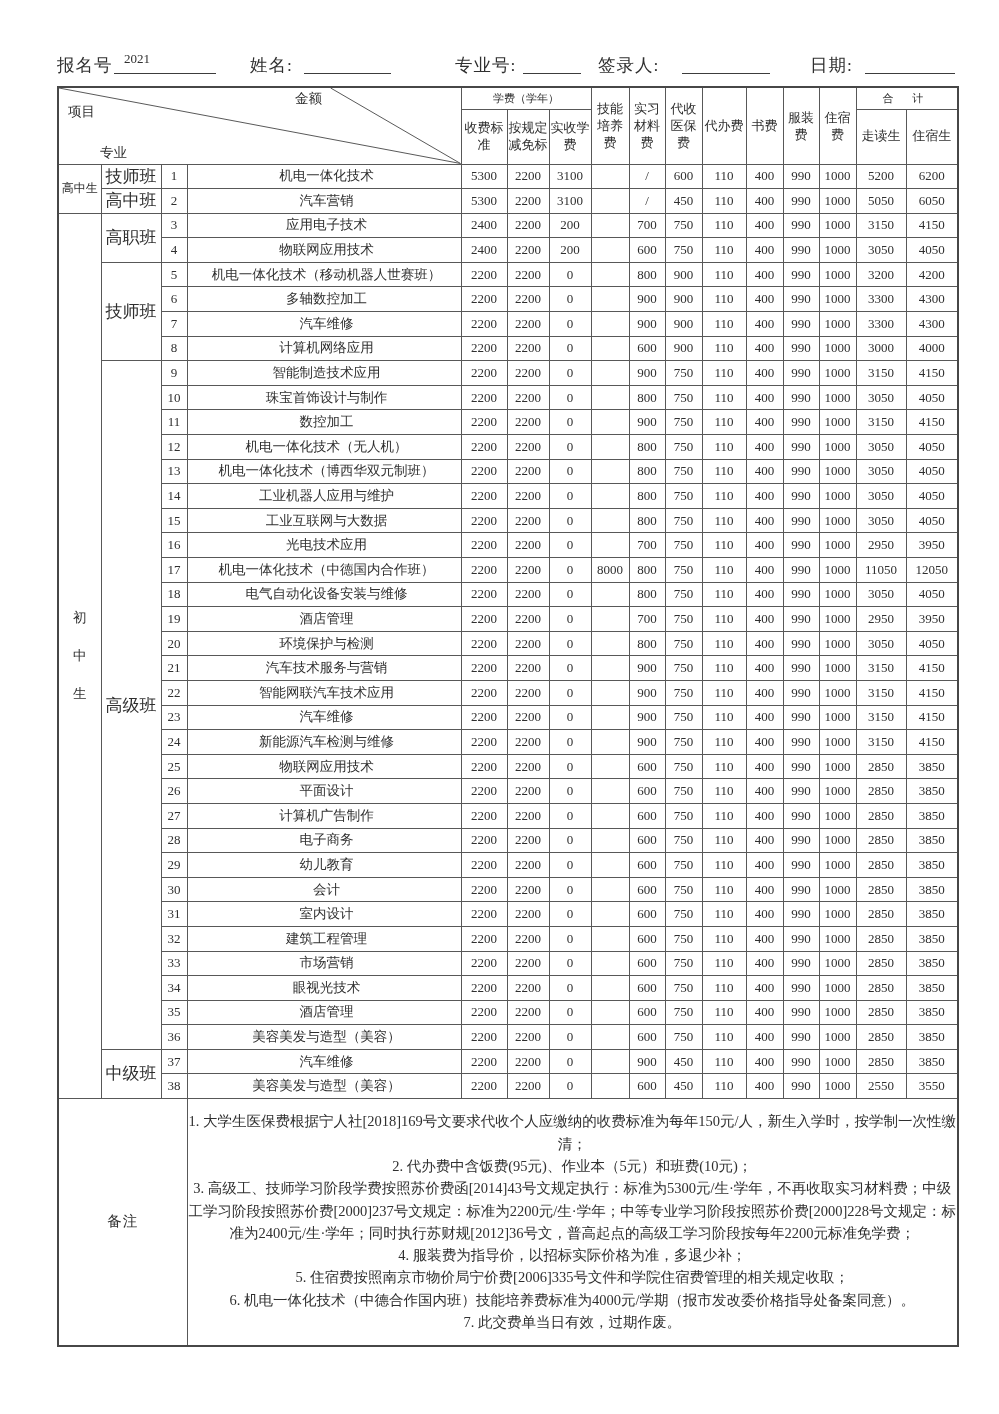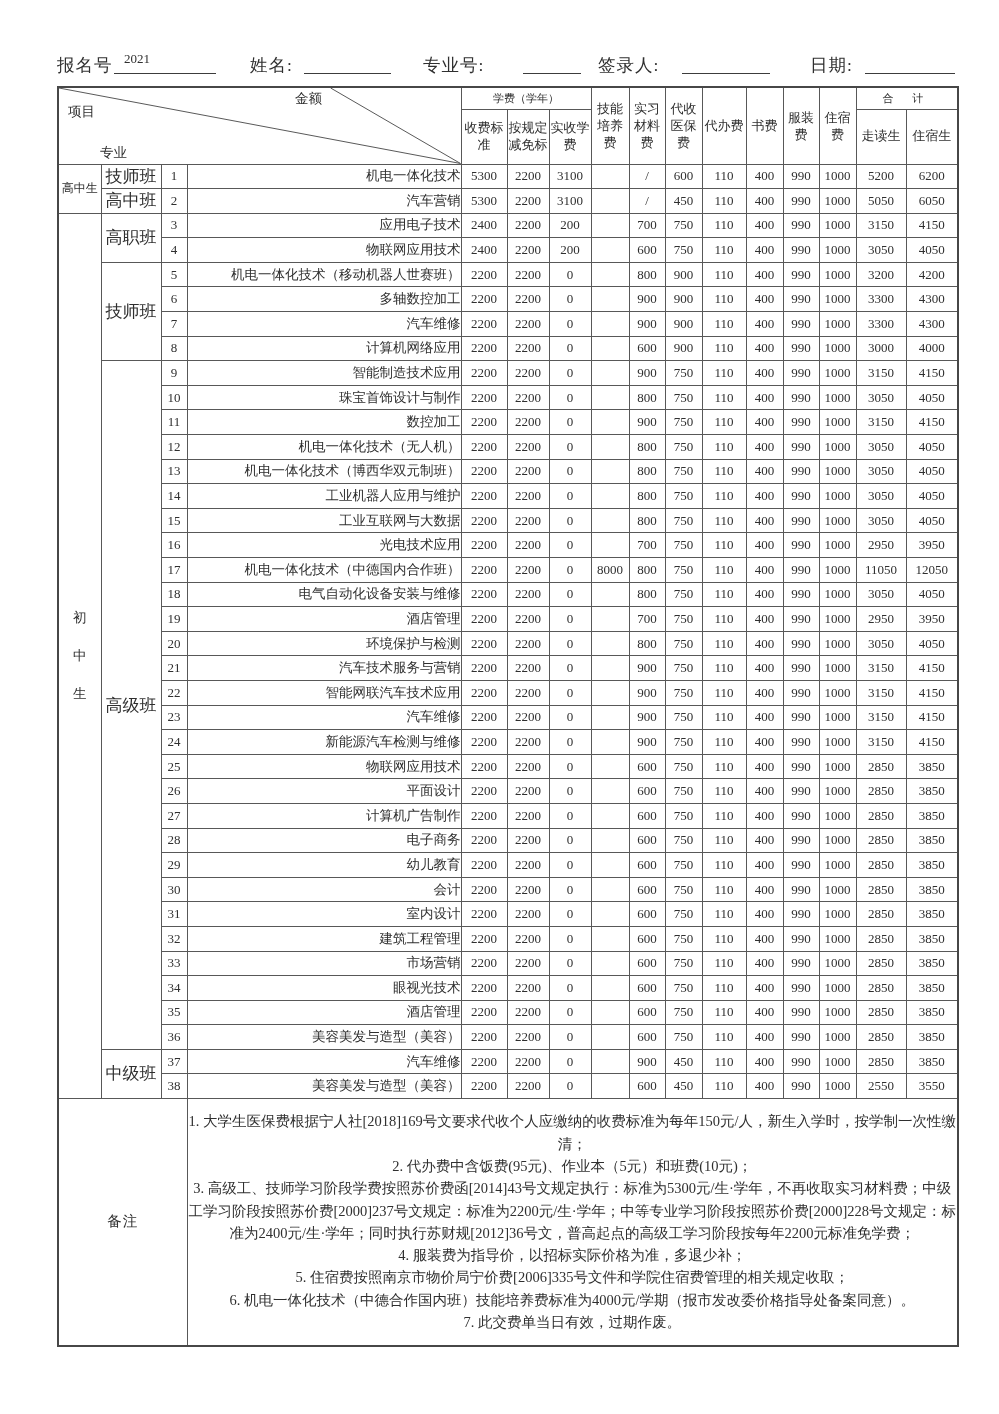--- a/index.html
+++ b/index.html
@@ -17,21 +17,21 @@
   }
   
   .form-line{position:absolute;top:53px;left:57px;width:900px;height:26px;font-size:17.5px;}
   .form-line .lbl{position:absolute;top:0;white-space:nowrap;letter-spacing:1px;}
   .form-line .uline{
     position:absolute;top:-2px;height:22px;display:inline-block;
     border-bottom:1.4px solid #3c3c3c;font-size:13px;
   }
   .pos-reg-lbl{left:0;} .pos-reg-val{left:57px;width:92px;padding-left:10px;}
   .pos-name-lbl{left:193px;} .pos-name-val{left:247px;width:87px;}
-  .pos-major-lbl{left:366px;} .pos-major-val{left:466px;width:58px;}
+  .pos-major-lbl{left:398px;} .pos-major-val{left:466px;width:58px;}
   .pos-sign-lbl{left:541px;text-align:right;} .pos-sign-val{left:625px;width:88px;}
   .pos-date-lbl{left:753px;} .pos-date-val{left:808px;width:90px;}
   
   table.fee{
     position:absolute;left:57px;top:86px;width:900px;
     border-collapse:collapse;table-layout:fixed;
     font-size:13px;color:var(--ink);
   }
   table.fee th,table.fee td{
     border:1px solid var(--line);padding:0;margin:0;
@@ -46,21 +46,21 @@
   thead .sub{font-size:13px;line-height:1.3;}
   thead .wrap{font-size:13px;line-height:1.32;padding:1px;}
   .corner{position:relative;padding:0;}
   .corner svg{position:absolute;inset:0;width:100%;height:100%;}
   .corner .c-lab{position:absolute;font-size:13.5px;white-space:nowrap;}
   .c-top{left:236px;top:2px;}
   .c-left{left:9px;top:15px;}
   .c-bottom{left:41px;bottom:2px;}
   tbody tr{height:24.6px;}
   tbody td.num{font-size:13px;}
-  tbody td.major{text-align:right;padding-left:5px;font-size:13.5px;white-space:nowrap;font-family:Liberation Serif, serif;}
+  tbody td.major{text-align:center;padding-left:5px;font-size:13.5px;white-space:nowrap;font-family:Liberation Serif, serif;}
   tbody td.val{font-size:13px;white-space:nowrap;}
   tbody th.l1{font-size:12px;white-space:nowrap;letter-spacing:0;}
   tbody th.l1v span{display:block;font-size:13.5px;line-height:38px;}
   tbody th.l2{font-size:17px;white-space:nowrap;}
   tfoot tr{height:247px;}
   tfoot .notes-label{font-size:14.5px;letter-spacing:1px;}
   tfoot .notes-body{
     text-align:left;vertical-align:top;padding:5px 10px 0 9px;
     font-size:14.5px;line-height:22.3px;
   }

